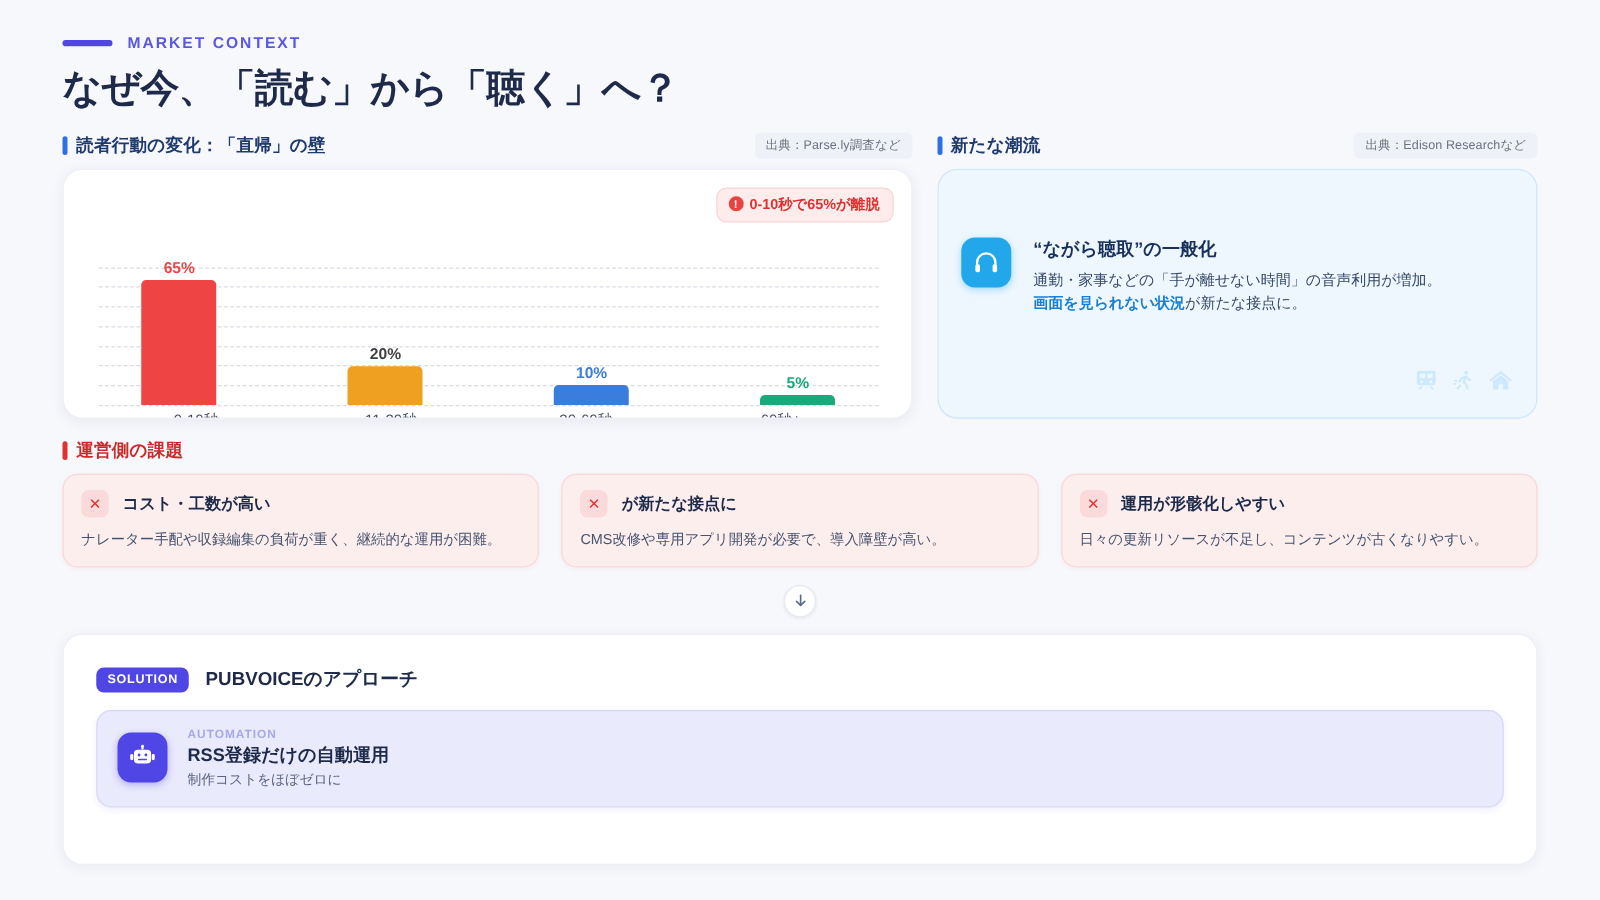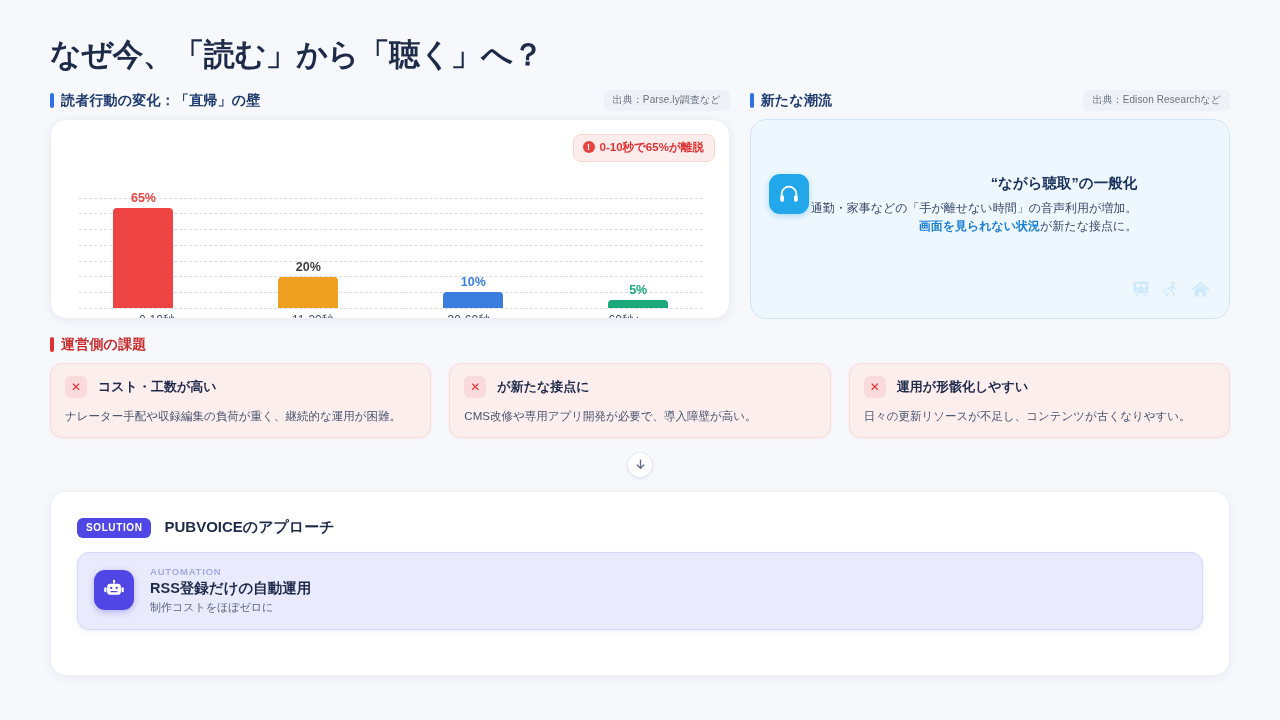--- a/index.html
+++ b/index.html
@@ -54,21 +54,21 @@
     line-height: 1.25;
   }
 
   
   .columns {
     margin-top: 16px;
     display: flex;
     gap: 20px;
   }
   .col-left  { width: 682px; }
-  .col-right { width: 482px; text-align: right; }
+  .col-right { width: 482px; }
 
   .section-head {
     display: flex;
     align-items: center;
     height: 20px;
     margin-bottom: 8px;
   }
   .sec-bar {
     width: 4px;
     height: 15px;
@@ -200,21 +200,21 @@
   .trend-card {
     position: relative;
     height: 200px;
     background: #eef7fe;
     border: 1.5px solid #cfe6fa;
     border-radius: 16px;
     overflow: hidden;
   }
   .trend-inner {
     display: flex;
-    gap: 2px;
+    gap: 18px;
     padding: 54px 20px 0 18px;
   }
   .trend-ico {
     width: 40px; height: 40px;
     border-radius: 11px;
     background: #22a7eb;
     flex: none;
     display: flex;
     align-items: center;
     justify-content: center;
@@ -377,20 +377,24 @@
   .sol-sub {
     font-size: 11px;
     color: #5a6480;
   }
 </style>
 </head>
 <body>
 
 <div class="page">
 
+  <div class="eyebrow">
+    <div class="eyebrow-dash"></div>
+    <div class="eyebrow-text">MARKET CONTEXT</div>
+  </div>
 
   <h1 class="main-title">なぜ今、「読む」から「聴く」へ？</h1>
 
   <div class="columns">
 
     <div class="col-left">
       <div class="section-head">
         <div class="sec-bar blue"></div>
         <div class="sec-title">読者行動の変化：「直帰」の壁</div>
         <div class="sec-spacer"></div>

